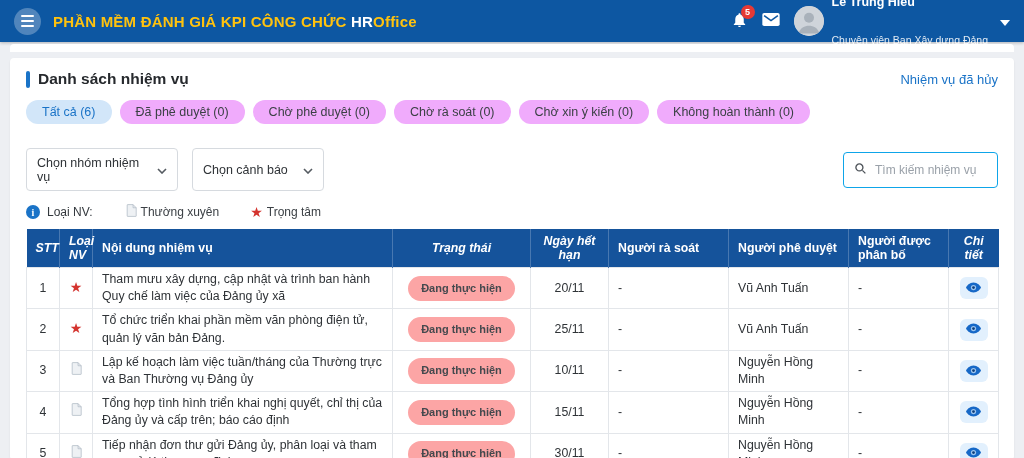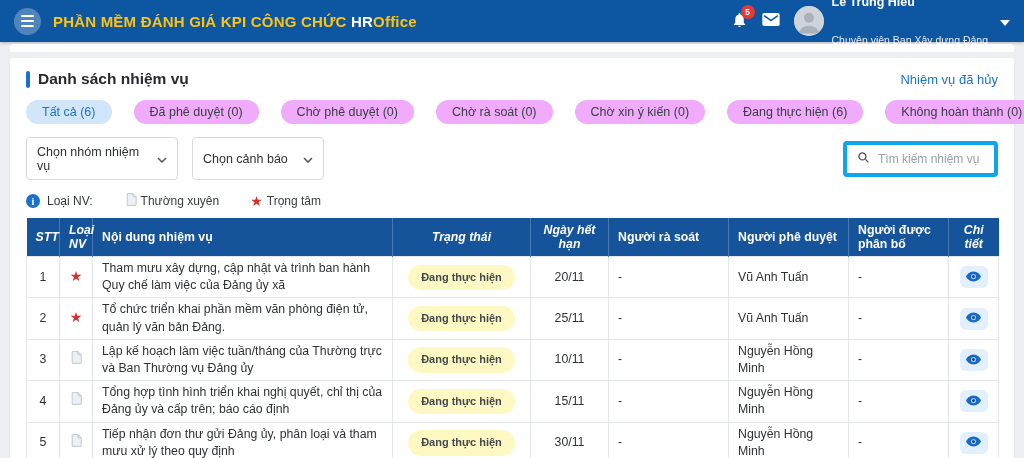--- a/index.html
+++ b/index.html
@@ -32,33 +32,33 @@
   
   .card { background:#fff; margin:6px 10px 0; border-radius:4px; padding:12px 16px 0;
     height:402px; box-shadow:0 1px 2px rgba(0,0,0,.08); }
   .card-head { display:flex; align-items:center; margin-bottom:12px; }
   .title-wrap { display:flex; align-items:center; gap:8px; }
   .title-bar { width:4px; height:17px; background:#1a73c7; border-radius:2px; }
   .card-title { font-size:15.5px; font-weight:bold; color:#26292d; }
   .cancel-link { margin-left:auto; font-size:13px; color:#1a73c7; text-decoration:none; cursor:pointer; }
 
   
-  .tabs { display:flex; gap:22px; margin-bottom:13px; }
+  .tabs { display:flex; gap:8px; margin-bottom:24px; }
   .tab { border:none; cursor:pointer; font-family:inherit; font-size:12.5px; color:#3b4045;
     background:#f0abfc; border-radius:14px; padding:5px 16px; white-space:nowrap; }
   .tab.active { background:#d2e6f9; color:#1a73c7; }
 
   
   .filter-row { display:flex; align-items:center; margin-bottom:13px; }
   .select { display:flex; align-items:center; justify-content:space-between; gap:10px;
     border:1px solid #d6dadf; border-radius:4px; background:#fff; height:43px;
     padding:0 10px; font-size:12.5px; color:#2f3337; cursor:pointer; }
   .select.w1 { width:152px; margin-right:14px; }
   .select.w2 { width:132px; }
-  .searchbox { margin-left:auto; display:flex; align-items:center; gap:8px; border:4px solid #0ea5e9;
+  .searchbox { margin-left:auto; display:flex; align-items:center; gap:8px; border:1px solid #0ea5e9;
     border-radius:4px; height:36px; padding:0 10px; width:155px; background:#fff; }
   .searchbox input { border:none; outline:none; width:110px; font-size:12px; color:#2f3337;
     font-family:inherit; background:transparent; }
   .searchbox input::placeholder { color:#9aa1a9; }
 
   
   .legend { display:flex; align-items:center; gap:7px; font-size:12px; color:#3b4045; margin-bottom:9px; }
   .info-ic { width:14px; height:14px; border-radius:50%; background:#1a73c7; color:#fff;
     font-size:10px; font-weight:bold; display:flex; align-items:center; justify-content:center;
     font-family:"Liberation Serif", serif; }
@@ -69,21 +69,21 @@
   
   table { border-collapse:collapse; table-layout:fixed; width:972px; font-size:12.3px; }
   thead th { background:#15539b; color:#fff; font-size:12.3px; font-weight:bold;
     border-right:1px solid rgba(255,255,255,.22); padding:5px 9px; height:37px; }
   thead th:last-child { border-right:none; }
   thead th.l { text-align:left; }
   thead th.c { text-align:center;font-style:italic; }
   tbody td { border:1px solid #e3e6ea; color:#2f3337; padding:3px 9px; height:36px;
     vertical-align:middle; line-height:1.4; background:#fff; }
   tbody td.c { text-align:center; }
-  .status-badge { display:inline-block; background:#fef9c3; color:#45494e; font-size:11px;
+  .status-badge { display:inline-block; background:#fca5a5; color:#45494e; font-size:11px;
     font-weight:bold; border-radius:13px; padding:5px 13px; white-space:nowrap; }
   .eye-btn { width:28px; height:22px; border:none; border-radius:6px; background:#e2f0fd;
     cursor:pointer; display:inline-flex; align-items:center; justify-content:center; }
 </style>
 </head>
 <body>
 
 <div class="topbar">
   <button class="menu-btn">
     <span></span>
@@ -141,21 +141,20 @@
     </div>
     <a class="cancel-link">Nhiệm vụ đã hủy</a>
   </div>
 
   <div class="tabs" id="tabs">
       <button class="tab active">Tất cả (6)</button>
       <button class="tab">Đã phê duyệt (0)</button>
       <button class="tab">Chờ phê duyệt (0)</button>
       <button class="tab">Chờ rà soát (0)</button>
       <button class="tab">Chờ xin ý kiến (0)</button>
-      <button class="tab">Đang thực hiện (6)</button>
       <button class="tab">Không hoàn thành (0)</button>
     </div>
 
   <div class="filter-row">
     <div class="select w1">
       <span>Chọn nhóm nhiệm vụ</span>
       <span>
         <svg width="10" height="6" viewBox="0 0 10 6">
             <path d="M1 1l4 4 4-4" stroke="#555b61" stroke-width="1.6" fill="none"></path>
           </svg>

